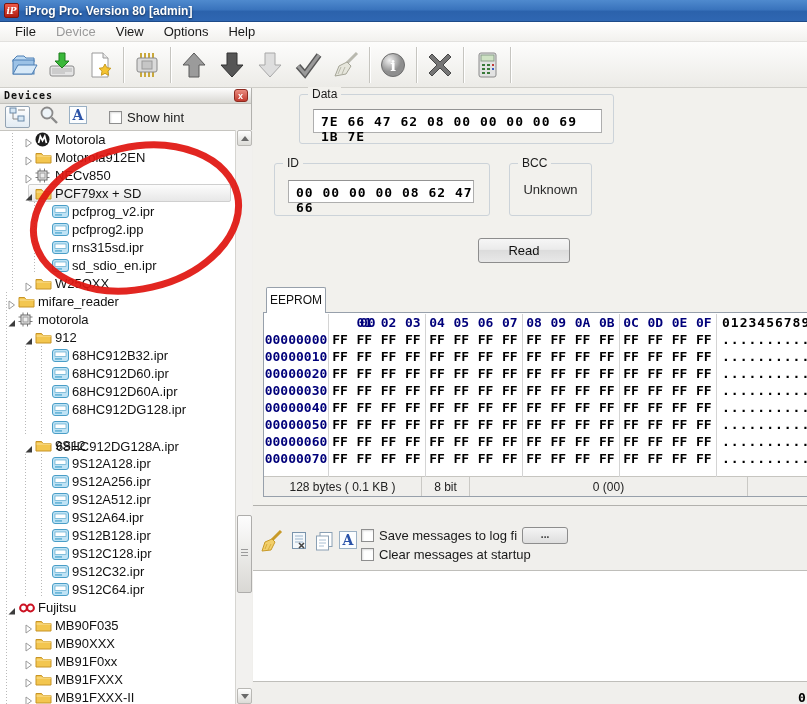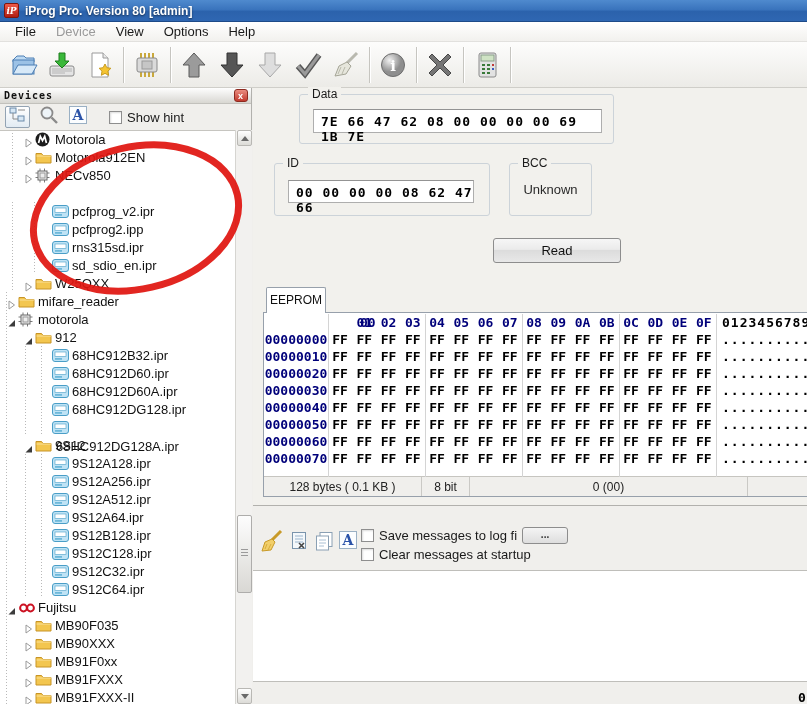--- a/index.html
+++ b/index.html
@@ -289,20 +289,32 @@
           <span class="tarrow" style="left: 24px;"><svg width="10" height="10">
               <path d="M2 1 L7.5 5 L2 9 z" fill="#ffffff" stroke="#9a9a9a"></path>
             </svg></span>
           <span class="ticon" style="left: 35px;"><svg width="15" height="15">
               <path d="M5 3 V0.5 M9.5 3 V0.5 M5 14.5 V12 M9.5 14.5 V12 M3 5 H0.5 M3 9.5 H0.5 M14.5 5 H12 M14.5 9.5 H12" stroke="#7a7a7a"></path>
               <rect x="3" y="3" width="9" height="9" fill="#ececec" stroke="#6a6a6a"></rect>
               <rect x="5" y="5" width="5" height="5" fill="none" stroke="#9a9a9a"></rect>
             </svg></span>
           <span class="tlabel" style="left: 55px;">NECv850</span>
         </div>
+        <div class="trow sel" style="top: 53px;">
+          <span class="guide" style="left: 12px;"></span>
+          <span class="tarrow" style="left: 24px;"><svg width="10" height="10">
+              <path d="M8 2 V8.5 H1.5 z" fill="#3c3c3c"></path>
+            </svg></span>
+          <span class="ticon" style="left: 35px;"><svg width="17" height="14">
+              <path d="M1 3.5 h5.5 l1.5 2 h8 v7.5 H1 z" fill="#f3c64f" stroke="#c headline"></path>
+              <path d="M1 3.5 h5.5 l1.5 2 h8 v7.5 H1 z" fill="#f3c64f" stroke="#c79427"></path>
+              <path d="M1.5 6 h14.5" stroke="#fbe29b"></path>
+            </svg></span>
+          <span class="tlabel" style="left: 55px;">PCF79xx + SD</span>
+        </div>
         <div class="trow" style="top: 71px;">
           <span class="guide" style="left: 12px;"></span>
           <span class="guide" style="left: 34px;"></span>
           <span class="ticon" style="left: 52px;"><svg width="17" height="13">
               <rect x="0.5" y="0.5" width="16" height="12" rx="2.5" fill="#bfe3f5" stroke="#4a9ec7"></rect>
               <rect x="3" y="3" width="11" height="4.5" fill="#ffffff" stroke="#4a9ec7" stroke-width="0.6"></rect>
               <rect x="3" y="9" width="7" height="1.8" fill="#6db8da"></rect>
             </svg></span>
           <span class="tlabel" style="left: 72px;">pcfprog_v2.ipr</span>
         </div>
@@ -632,21 +644,21 @@
       <div class="hexinput" style="left:13px;top:14px;width:289px;height:24px;">7E 66 47 62 08 00 00 00 00 69 1B 7E</div>
     </div>
     <div class="grp" style="left:21px;top:75px;width:216px;height:53px;">
       <span class="grp-lbl">ID</span>
       <div class="hexinput" style="left:13px;top:16px;width:186px;height:23px;">00 00 00 00 08 62 47 66</div>
     </div>
     <div class="grp" style="left:256px;top:75px;width:83px;height:53px;">
       <span class="grp-lbl">BCC</span>
       <div class="bcctext">Unknown</div>
     </div>
-    <div class="btn" style="left:240px;top:150px;width:128px;height:25px;line-height:23px;">Read</div>
+    <div class="btn" style="left:225px;top:150px;width:92px;height:25px;line-height:23px;">Read</div>
 
     <div class="tab">EEPROM</div>
     <div class="eepbox">
       <div class="hexgrid" id="hexgrid">
           <div class="hrow" style="top: 0px;">
             <span class="hcell hhead" style="left: 0px; width: 64px;"></span>
             <span class="hcell hhead" style="left: 64px; width: 24.25px; padding-left: 32px;">00</span>
             <span class="hcell hhead" style="left: 88.25px; width: 24.25px;">01</span>
             <span class="hcell hhead" style="left: 112.5px; width: 24.25px;">02</span>
             <span class="hcell hhead" style="left: 136.75px; width: 24.25px;">03</span>

